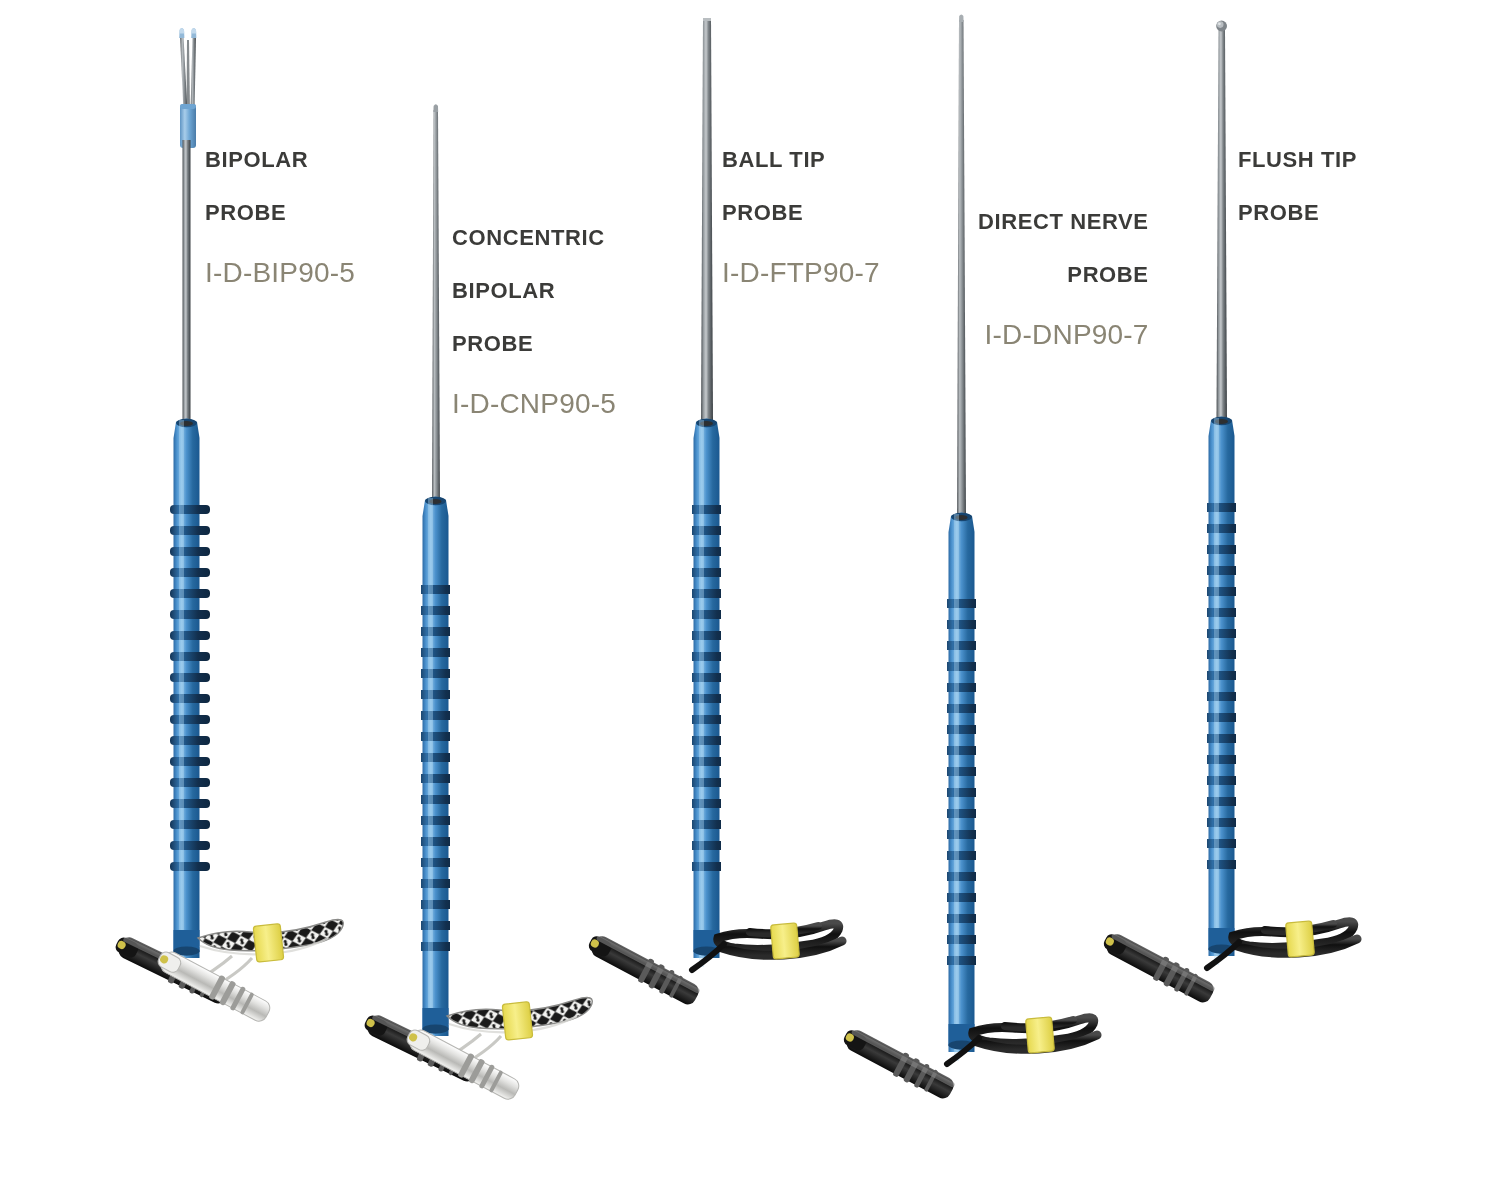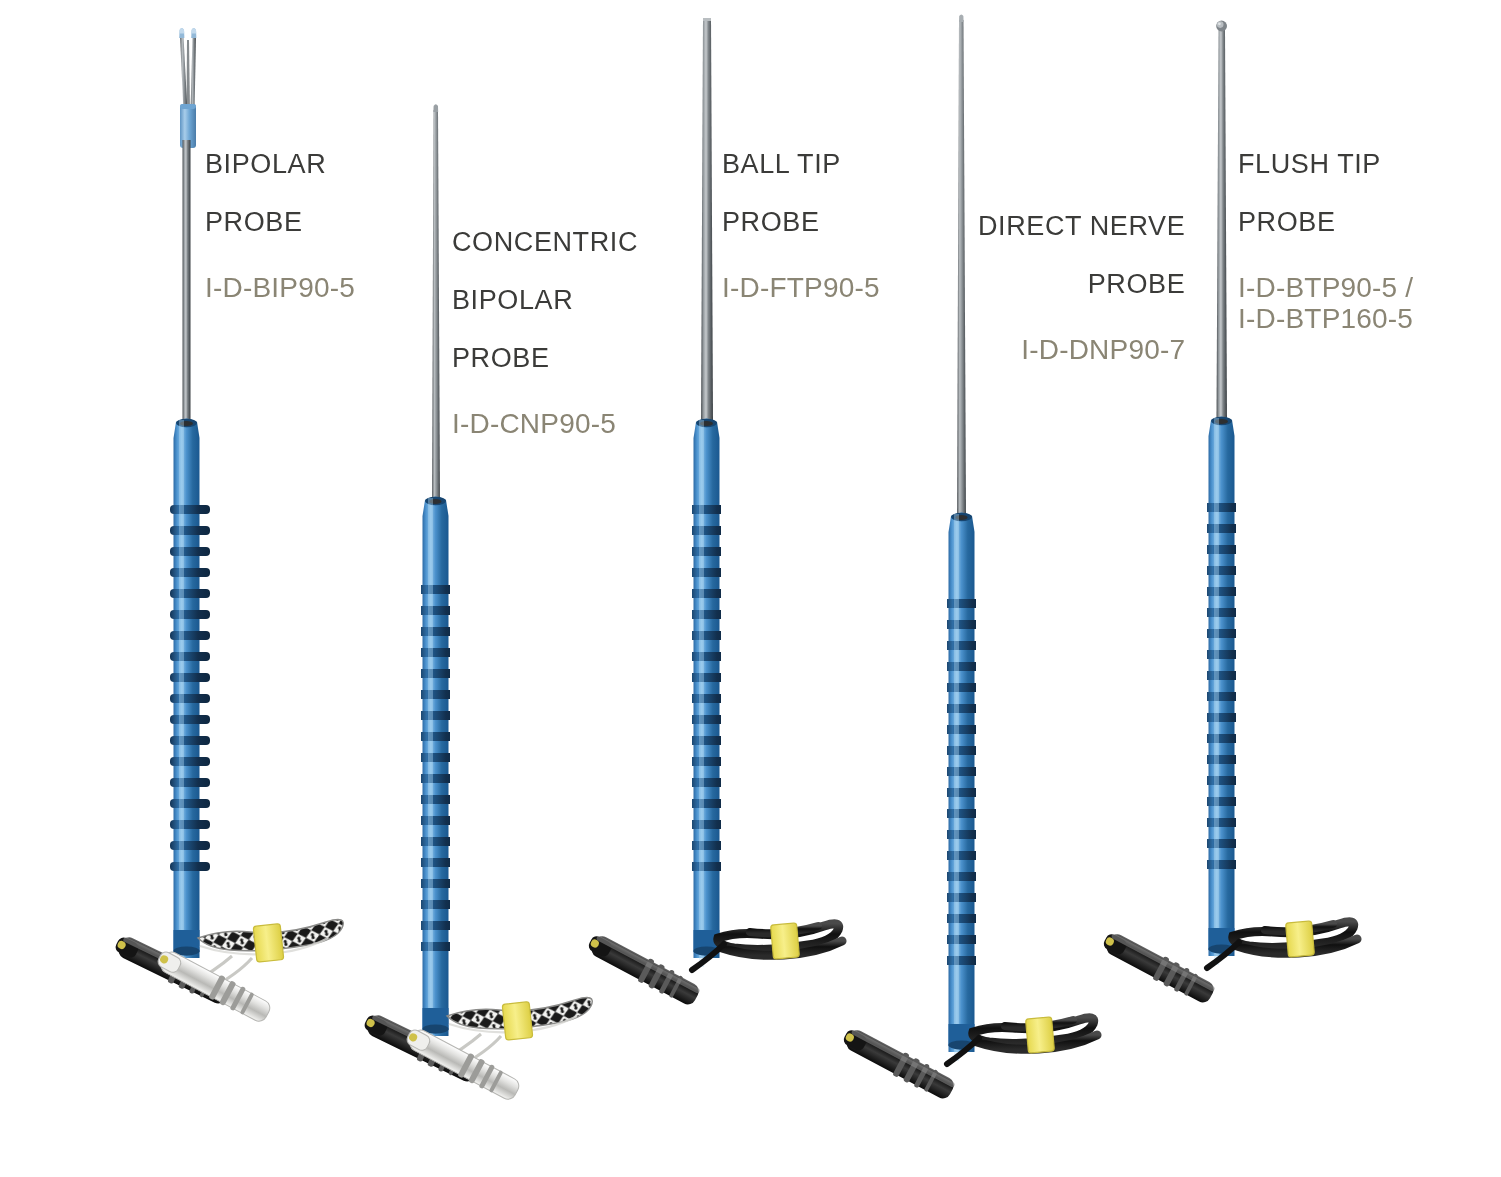--- a/index.html
+++ b/index.html
@@ -29,22 +29,22 @@
   }
 
   
   .label-block {
     position: absolute;
     line-height: 1.0;
     user-select: none;
   }
   .label-title {
     font-family: "Liberation Sans", sans-serif;
-    font-size: 27px;
-    font-weight: 400;
+    font-size: 22px;
+    font-weight: 700;
     letter-spacing: 0.6px;
     color: #3b3b39;
     white-space: pre-line;
     margin: 0;
   }
   .label-title > span { display: block; line-height: 31px; }
   .label-code {
     font-family: "Liberation Sans", sans-serif;
     font-size: 28px;
     font-weight: 400;
@@ -499,36 +499,32 @@
     <span>I-D-CNP90-5</span>
   </div>
 </div>
 
 <div class="label-block" id="label-3">
   <div class="label-title">
     <span>BALL TIP</span>
     <span>PROBE</span>
   </div>
   <div class="label-code">
-    <span>I-D-FTP90-5</span>
+    <span>I-D-FTP90-7</span>
   </div>
 </div>
 
 <div class="label-block" id="label-4">
   <div class="label-title">
     <span>DIRECT NERVE</span>
     <span>PROBE</span>
   </div>
   <div class="label-code">
     <span>I-D-DNP90-7</span>
   </div>
 </div>
 
 <div class="label-block" id="label-5">
   <div class="label-title">
     <span>FLUSH TIP</span>
     <span>PROBE</span>
   </div>
-  <div class="label-code">
-    <span>I-D-BTP90-5 /</span>
-    <span>I-D-BTP160-5</span>
-  </div>
 </div>
 
 </body></html>

